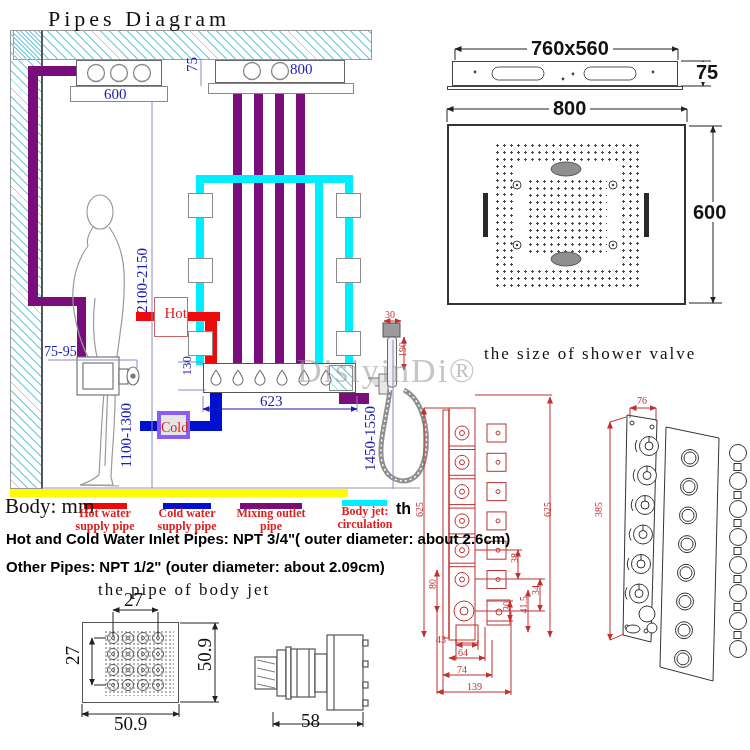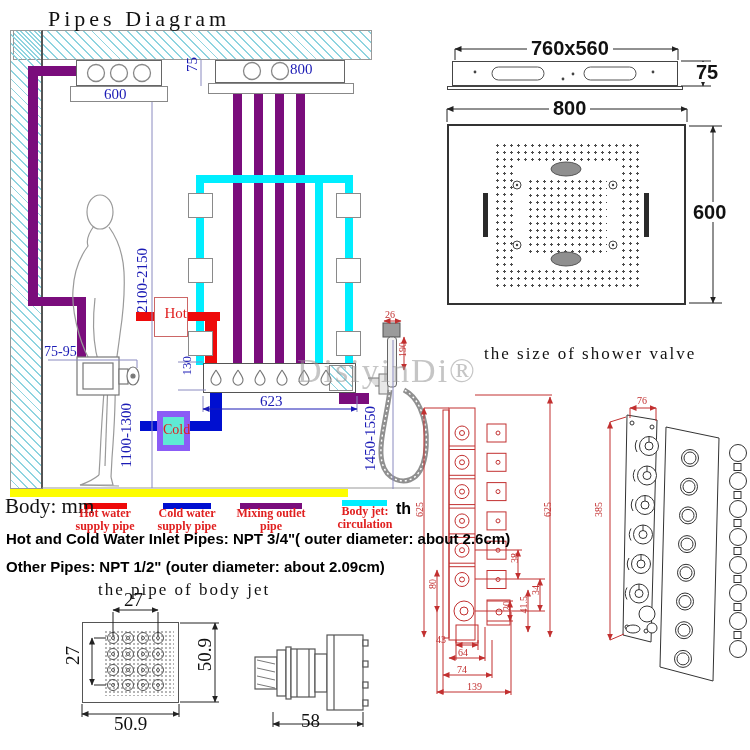--- a/index.html
+++ b/index.html
@@ -63,21 +63,21 @@
   <div class="box" style="left:70px;top:86px;width:98px;height:16px;border-width:1px;border-color:#888;"></div>
   <div class="box" style="left:215px;top:60px;width:130px;height:23px;"></div>
   <div class="box" style="left:208px;top:83px;width:146px;height:11px;border-width:1px;border-color:#888;"></div>
 
   <div class="box" style="left:203px;top:363px;width:153px;height:30px;border-color:#555;"></div>
   <div class="abs hatch" style="left:329px;top:365px;width:24px;height:26px;border:1px solid #888;box-sizing:border-box;"></div>
 
   <div class="abs" style="left:154px;top:297px;width:34px;height:40px;background:#fff;border:1px solid #c66;box-sizing:border-box;text-align:right;">
     <span class="abs" style="position:static;color:#e02020;font-size:15px;line-height:30px;">Hot</span>
   </div>
-  <div class="abs" style="left:157px;top:411px;width:33px;height:40px;background:#5eead4;border:6px solid #8b5cf6;box-sizing:border-box;text-align:center;">
+  <div class="abs" style="left:157px;top:411px;width:33px;height:28px;background:#e5e5e5;border:4px solid #8b5cf6;box-sizing:border-box;text-align:center;">
     <span class="abs" style="position:static;color:#e02020;font-size:14px;line-height:26px;">Cold</span>
   </div>
 
   <div class="abs" style="left:10px;top:489px;width:338px;height:8px;background:#fdfd00;"></div>
 
   <div class="box" style="left:452px;top:61px;width:226px;height:25px;border-color:#444;"></div>
   <div class="box" style="left:447px;top:86px;width:236px;height:4px;border-width:1px;border-color:#444;"></div>
   <div class="box" style="left:447px;top:124px;width:239px;height:181px;border-width:2px;border-color:#333;"></div>
   <div class="abs dots" style="left:494px;top:142px;width:145px;height:147px;"></div>
   <div class="abs" style="left:515px;top:163px;width:103px;height:105px;background:#fff;"></div>
@@ -399,21 +399,21 @@
 
   <div class="abs dimb" style="left:104px;top:86px;">600</div>
   <div class="abs dimb" style="left:290px;top:61px;">800</div>
   <div class="abs dimb vt" style="left:184px;top:57px;">75</div>
   <div class="abs dimb vt" style="left:134px;top:248px;">2100-2150</div>
   <div class="abs dimb vt" style="left:118px;top:403px;">1100-1300</div>
   <div class="abs dimb vt" style="left:179px;top:356px;font-size:13px;">130</div>
   <div class="abs dimb" style="left:260px;top:393px;">623</div>
   <div class="abs dimb" style="left:44px;top:344px;font-size:14px;">75-95</div>
   <div class="abs dimb vt" style="left:362px;top:406px;">1450-1550</div>
-  <div class="abs dimr" style="left:385px;top:310px;">26</div>
+  <div class="abs dimr" style="left:385px;top:310px;">30</div>
   <div class="abs dimr vt" style="left:398px;top:342px;">190</div>
 
   <div class="abs" style="left:5px;top:494px;font-size:21px;color:#111;">Body: mm</div>
   <div class="abs legendlbl" style="left:60px;top:507px;width:90px;">
     <div>Hot water</div>
       <div>supply pipe</div>
   </div>
   <div class="abs legendlbl" style="left:142px;top:507px;width:90px;">
     <div>Cold water</div>
       <div>supply pipe</div>

